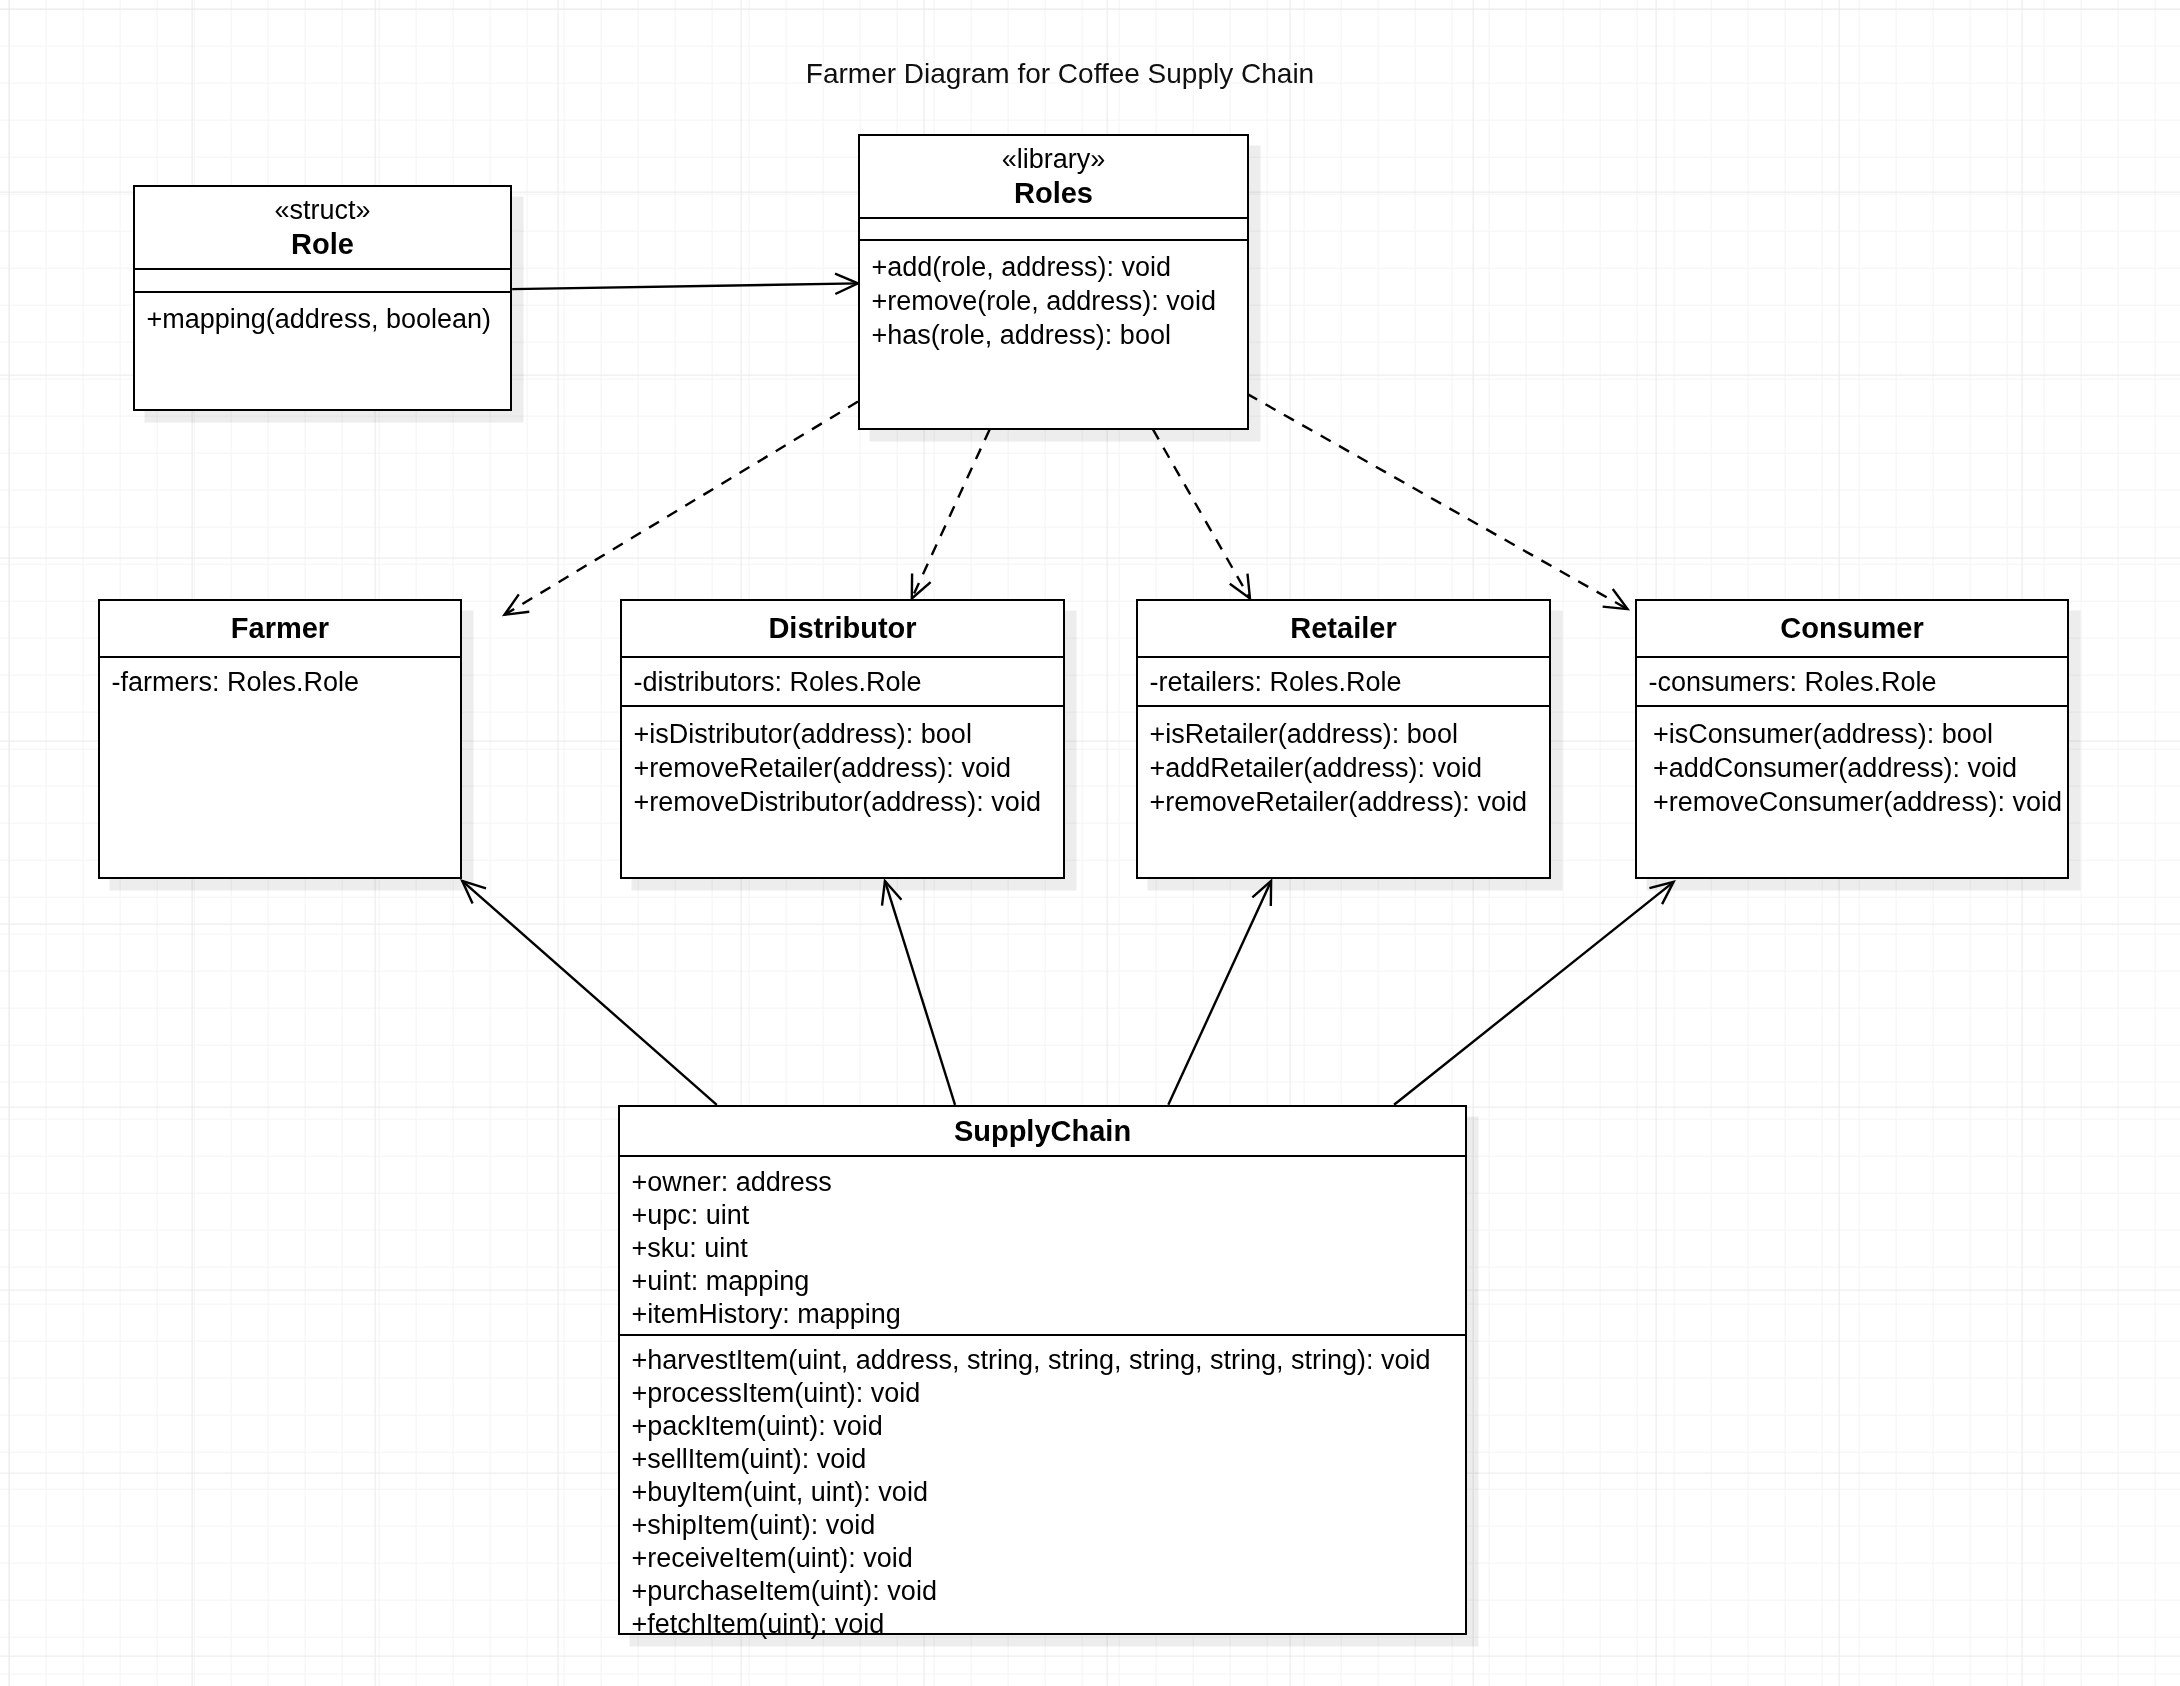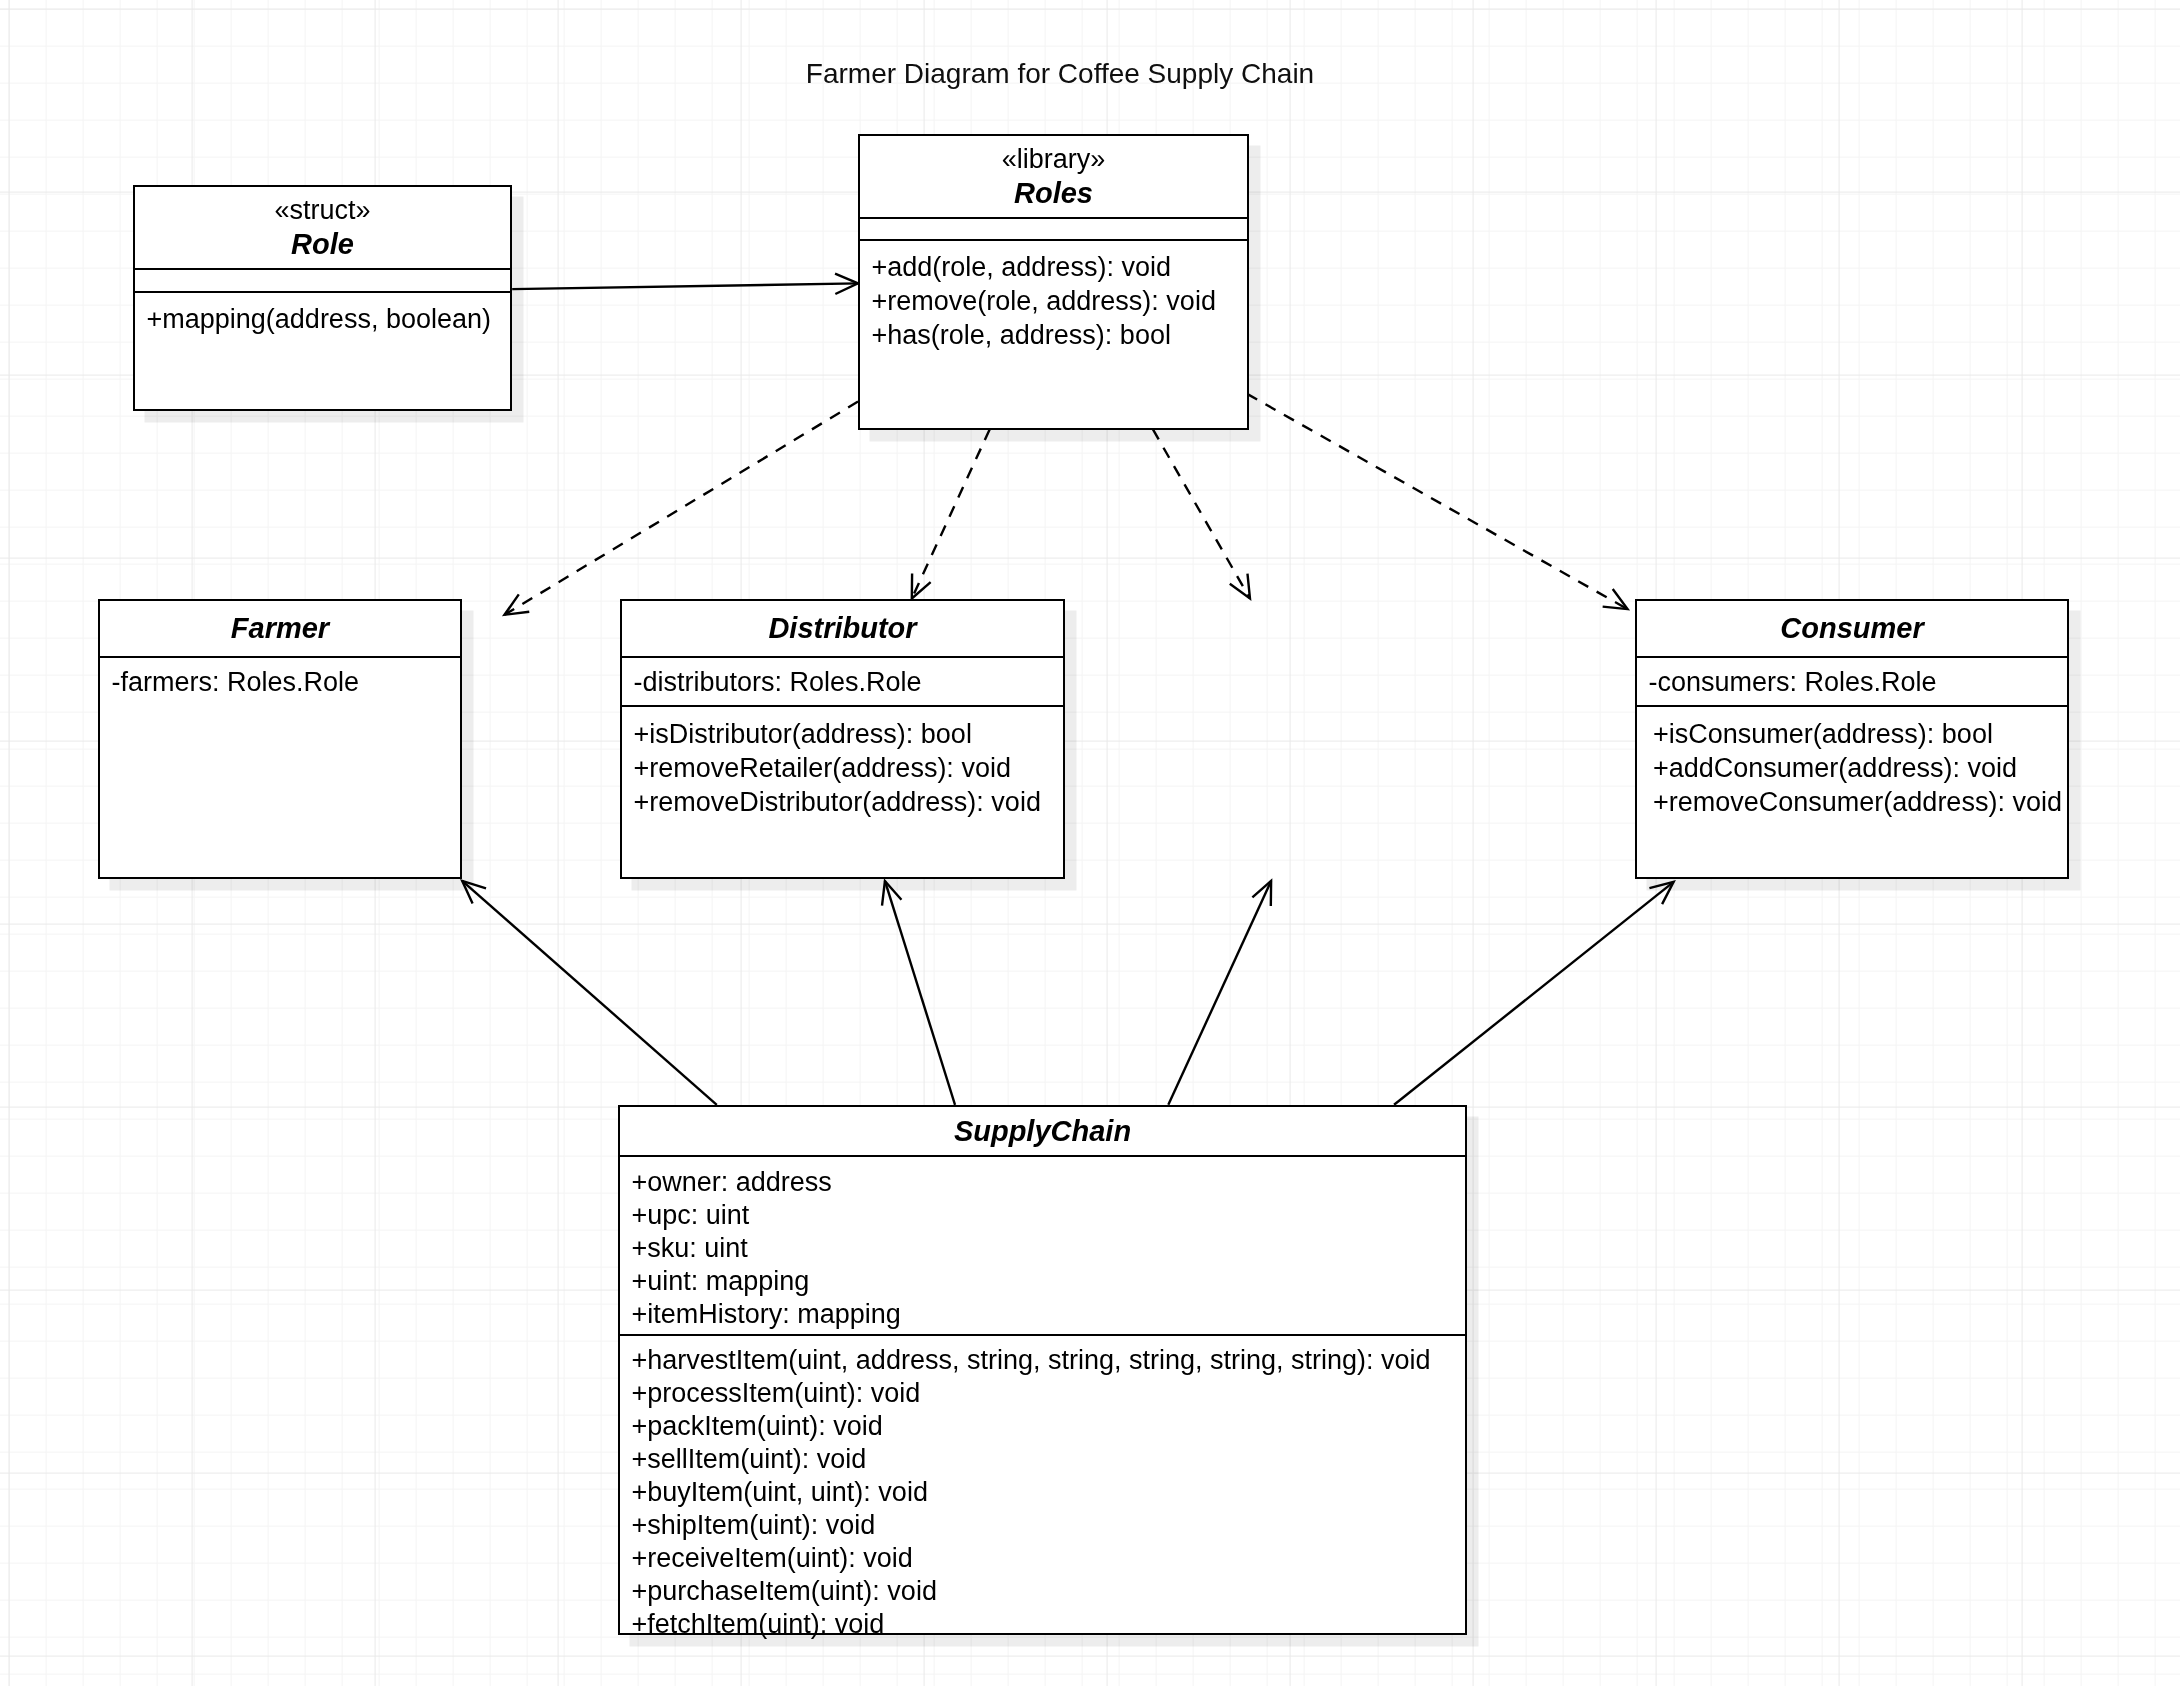--- a/index.html
+++ b/index.html
@@ -30,21 +30,21 @@
     background:#ffffff;border:2.9px solid #000;
     box-shadow:11.5px 11.5px 0 0 rgba(0,0,0,0.07);
     display:flex;flex-direction:column;
   }
   .head{
     box-sizing:border-box;display:flex;flex-direction:column;
     align-items:center;justify-content:center;flex:0 0 auto;
     text-align:center;
   }
   .stereo{font-size:27px;line-height:33px;}
-  .cname{font-size:29px;line-height:35px;font-weight:bold;font-style:italic;}
+  .cname{font-size:29px;line-height:35px;font-weight:bold;}
   .attrs,.methods{
     box-sizing:border-box;border-top:2.9px solid #000;
     padding:6.7px 11.5px;font-size:27px;flex:0 0 auto;
   }
   .methods{flex:1 1 auto;}
   .line{line-height:34px;white-space:nowrap;}
   .lh34 .line{line-height:33px;}
   .attrs.empty{padding:0;}
 </style>
 </head>
@@ -133,20 +133,33 @@
     <div class="attrs" style="height:49px;">
         <div class="line">-distributors: Roles.Role</div>
       </div>
     <div class="methods" style="padding-top:9.6px;">
         <div class="line">+isDistributor(address): bool</div>
         <div class="line">+removeRetailer(address): void</div>
         <div class="line">+removeDistributor(address): void</div>
       </div>
   </div>
 
+  <div class="uml-box" style="left:1136px;top:599px;width:415px;height:280px;">
+    <div class="head" style="height:55px;">
+      <div class="cname">Retailer</div>
+    </div>
+    <div class="attrs" style="height:49px;">
+        <div class="line">-retailers: Roles.Role</div>
+      </div>
+    <div class="methods" style="padding-top:9.6px;">
+        <div class="line">+isRetailer(address): bool</div>
+        <div class="line">+addRetailer(address): void</div>
+        <div class="line">+removeRetailer(address): void</div>
+      </div>
+  </div>
 
   <div class="uml-box" style="left:1635px;top:599px;width:434px;height:280px;">
     <div class="head" style="height:55px;">
       <div class="cname">Consumer</div>
     </div>
     <div class="attrs" style="height:49px;">
         <div class="line">-consumers: Roles.Role</div>
       </div>
     <div class="methods" style="padding-top:9.6px;padding-left:16px;">
         <div class="line">+isConsumer(address): bool</div>

